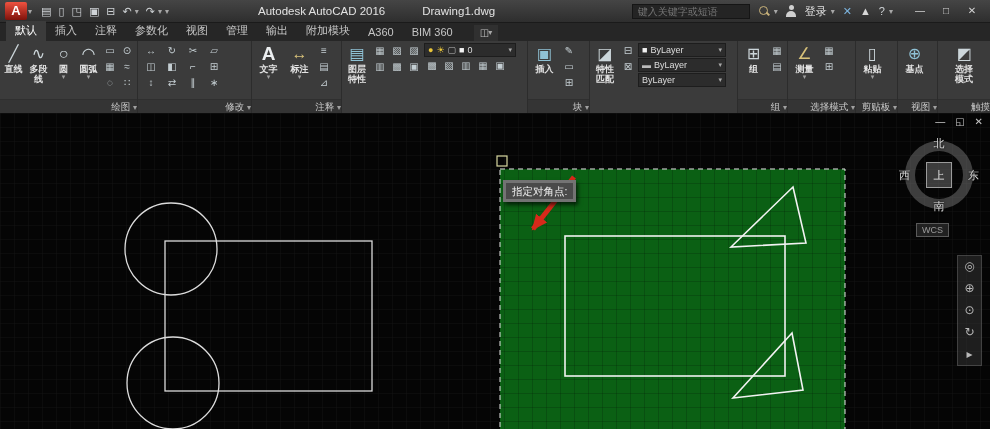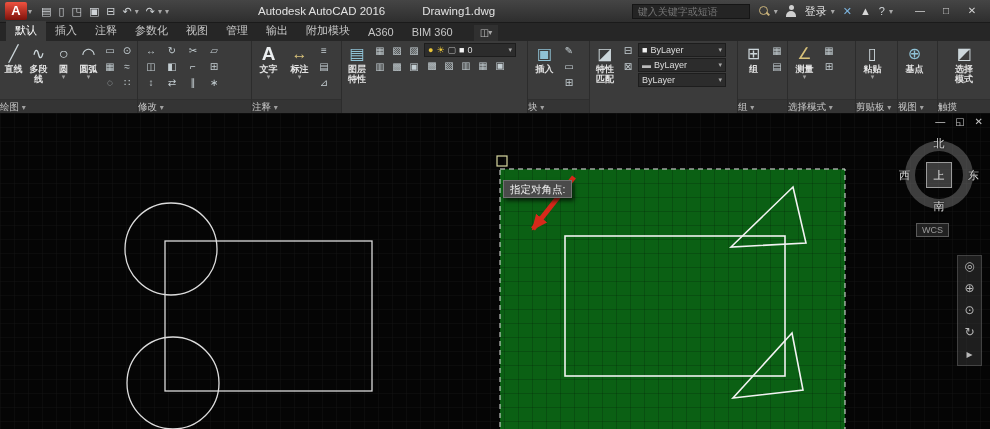--- a/index.html
+++ b/index.html
@@ -50,21 +50,21 @@
   .tab { font-size:11px; color:#c6c6c6; padding:2px 9px 3px; white-space:nowrap; }
   .tab.active { background:#3b3b3b; color:#ffffff; }
   .ribbon-toggle { margin-left:12px; display:flex; align-items:center; gap:3px;
     color:#bdbdbd; font-size:10px; padding:2px 6px 3px; background:#303030; }
 
   
   .ribbon { flex:0 0 72px; height:72px; background:#3b3b3b; display:flex; }
   .panel { display:flex; flex-direction:column; border-right:1px solid #2c2c2c; overflow:hidden; }
   .ptools { flex:1; display:flex; align-items:flex-start; padding:2px 2px 0; gap:2px; overflow:hidden; }
   .plabel { flex:0 0 14px; background:#343434; border-top:1px solid #2f2f2f; color:#c9c9c9;
-    font-size:9.5px; line-height:13px; text-align:left; white-space:nowrap; overflow:hidden; }
+    font-size:9.5px; line-height:13px; text-align:right; white-space:nowrap; overflow:hidden; }
   .plabel .caret { font-size:8px; color:#a0a0a0; }
   .tool.big { display:flex; flex-direction:column; align-items:center; width:29px; }
   .tool.big.w2 { width:26px; }
   .ticon { font-size:16px; line-height:21px; height:21px; color:#ccd6da; }
   .ticon.warm { color:#d8c27a; }
   .ticon.cool { color:#8fc1d4; }
   .tlabel { font-size:9px; line-height:10px; color:#e3e3e3; text-align:center; word-break:break-all;font-weight:bold; }
   .tcaret { font-size:7px; color:#9f9f9f; line-height:6px; }
   .sgrid { display:grid; gap:1px 1px; }
   .sicon { width:16px; height:15px; font-size:10px; line-height:15px; color:#c4ced2; text-align:center; }
@@ -72,21 +72,21 @@
     height:14px; font-size:9px; color:#dddddd; padding:0 3px; gap:3px; }
   .combo .ccaret { margin-left:auto; font-size:7px; color:#a8a8a8; }
   .yellow { color:#eac63a; }
   .gray { color:#bbbbbb; }
   .white { color:#f2f2f2; }
   .stack { display:flex; flex-direction:column; gap:1px; }
 
   
   .canvas { position:relative; flex:1; background:#050505; overflow:hidden; }
   .canvas svg.draw { position:absolute; left:0; top:0; }
-  .tooltip { position:absolute; left:503px; top:67px; background:#4a4a4a; border:1px solid #737373;
+  .tooltip { position:absolute; left:503px; top:67px; background:#4a4a4a; border:3px solid #737373;
     color:#f2f2f2; font-size:10.5px; line-height:14px; padding:1px 6px; white-space:nowrap;
     box-shadow:2px 3px 4px rgba(0,0,0,.65); }
   .cwin { position:absolute; right:7px; top:3px; display:flex; gap:10px; color:#c8c8c8; font-size:10px; }
   .compass { position:absolute; left:901px; top:24px; width:76px; height:76px; }
   .cring { position:absolute; left:4px; top:4px; width:68px; height:68px; border-radius:50%;
     border:10px solid rgba(120,120,120,.5); }
   .ccenter { position:absolute; left:25px; top:25px; width:26px; height:26px;
     background:rgba(105,105,105,.55); border:1px solid #9b9b9b; color:#e8e8e8;
     font-size:11px; line-height:25px; text-align:center; }
   .clabel { position:absolute; color:#dcdcdc; font-size:11px; text-shadow:0 0 3px #000; }

